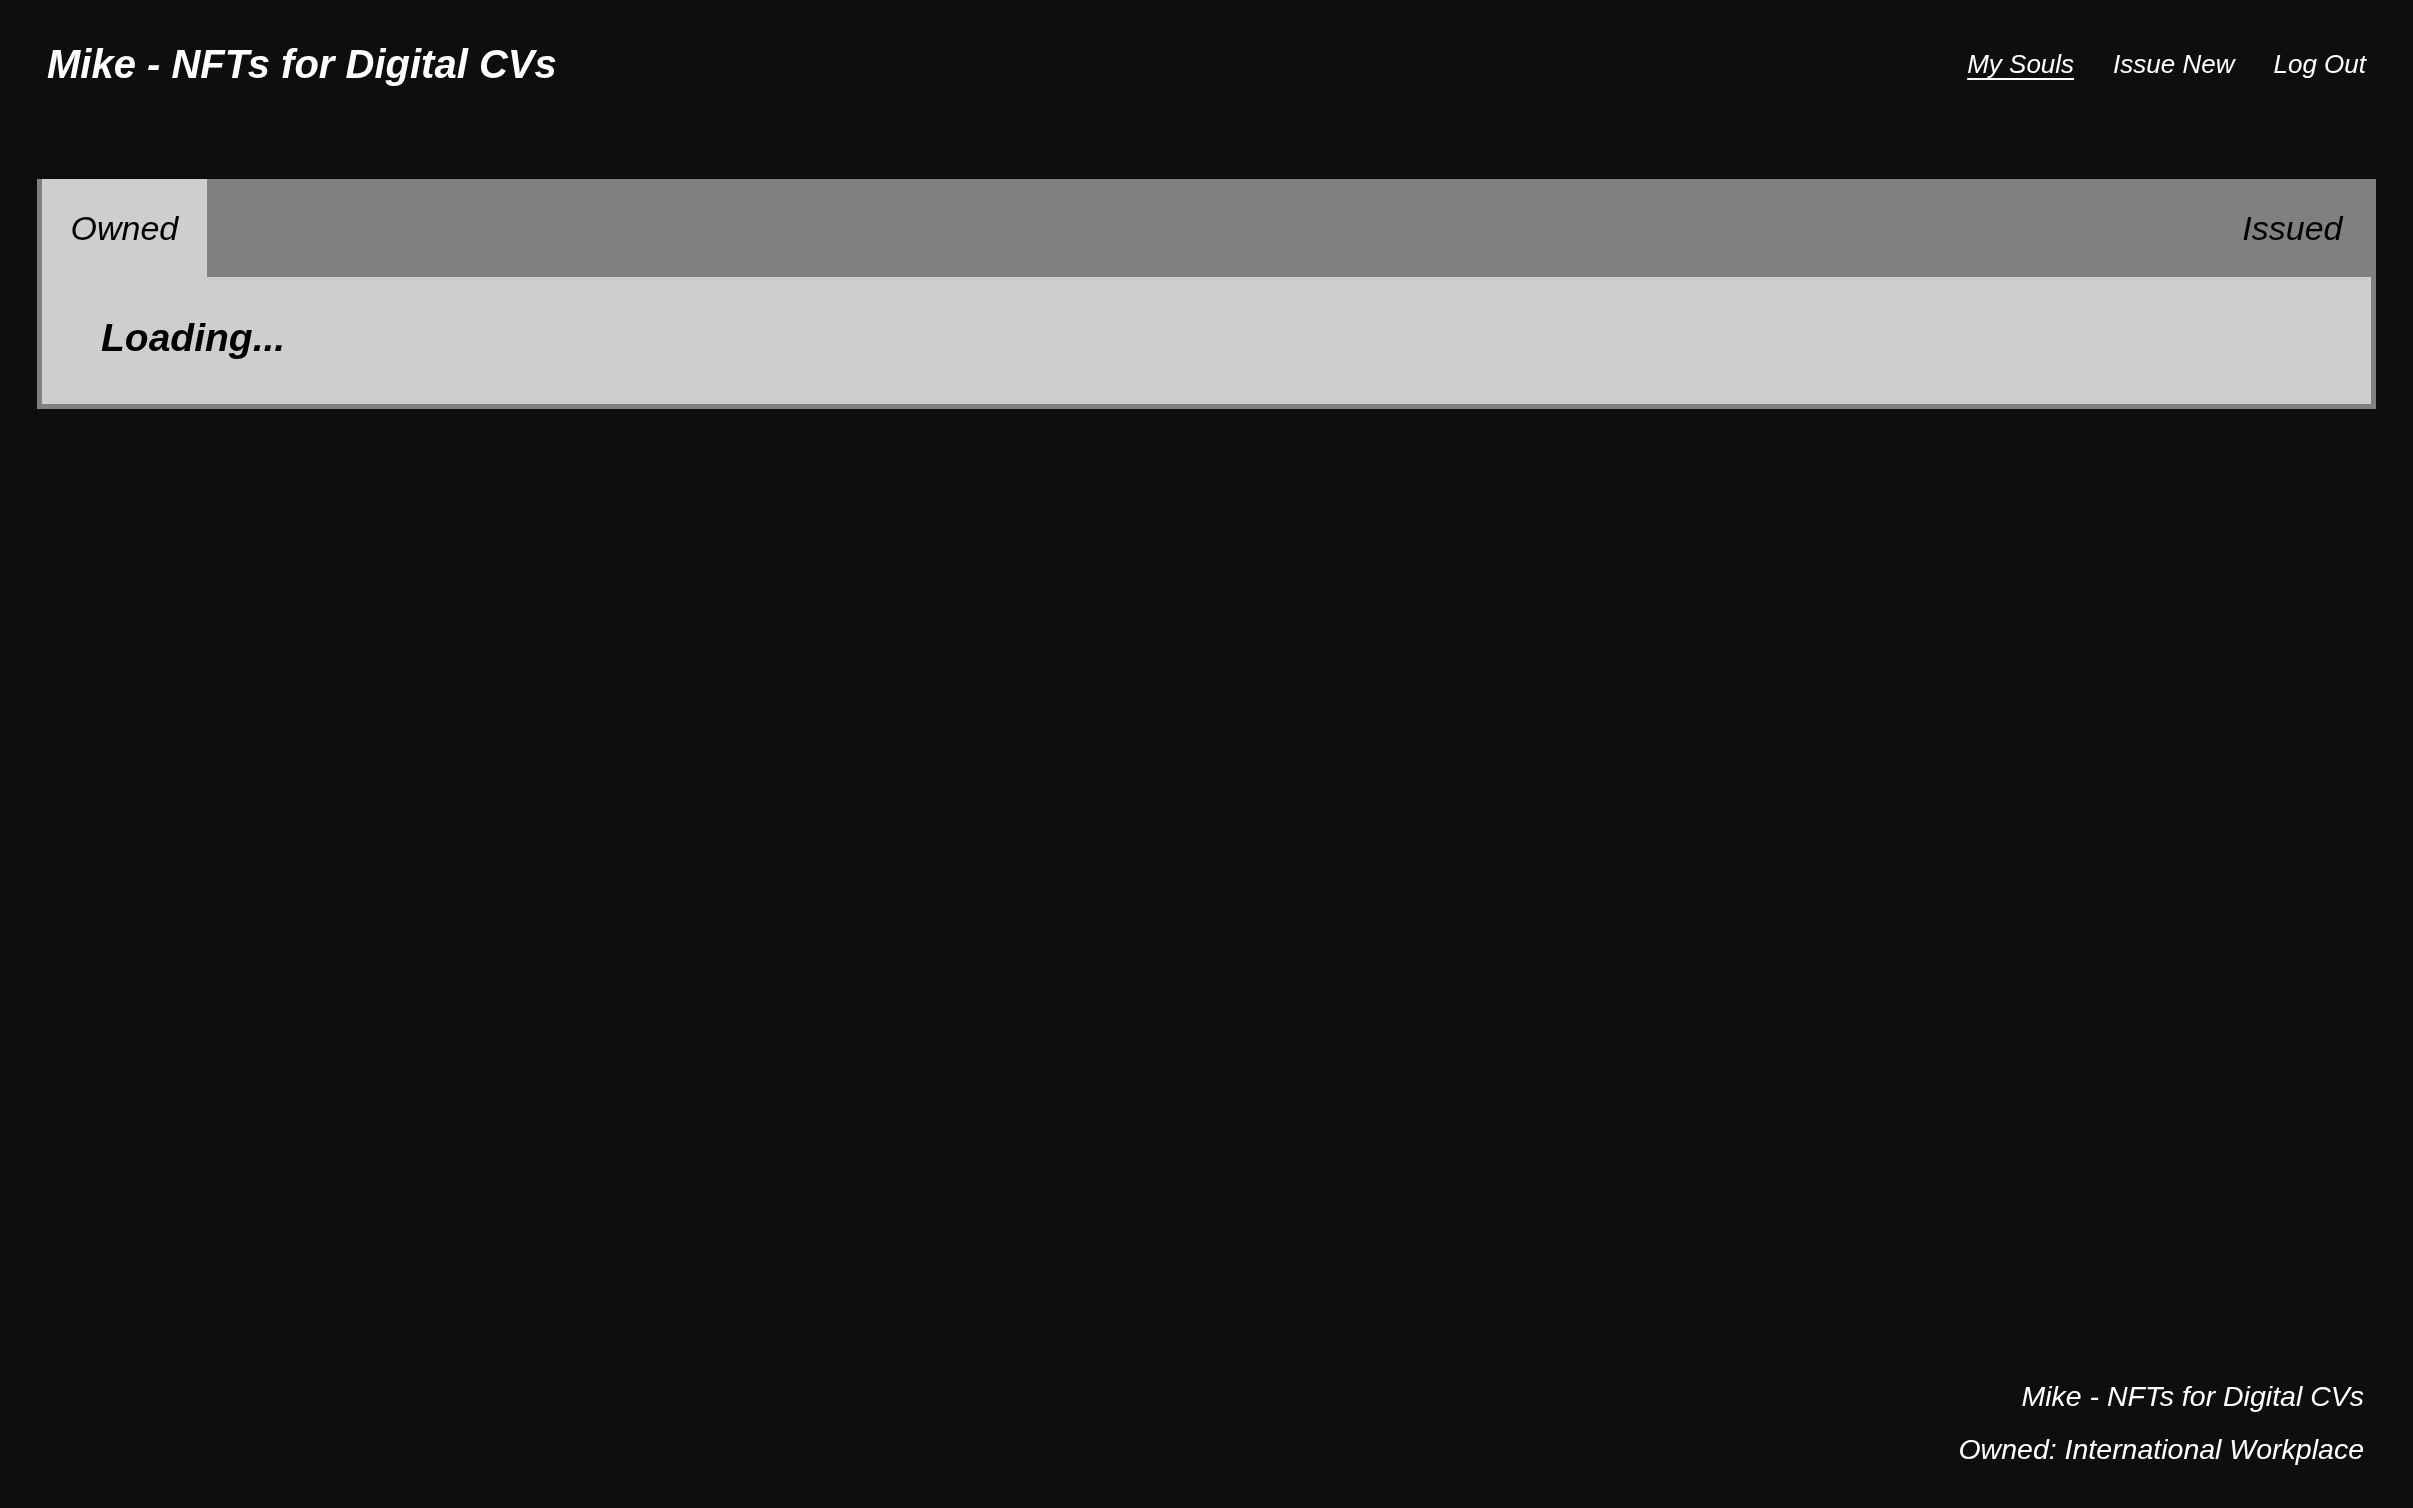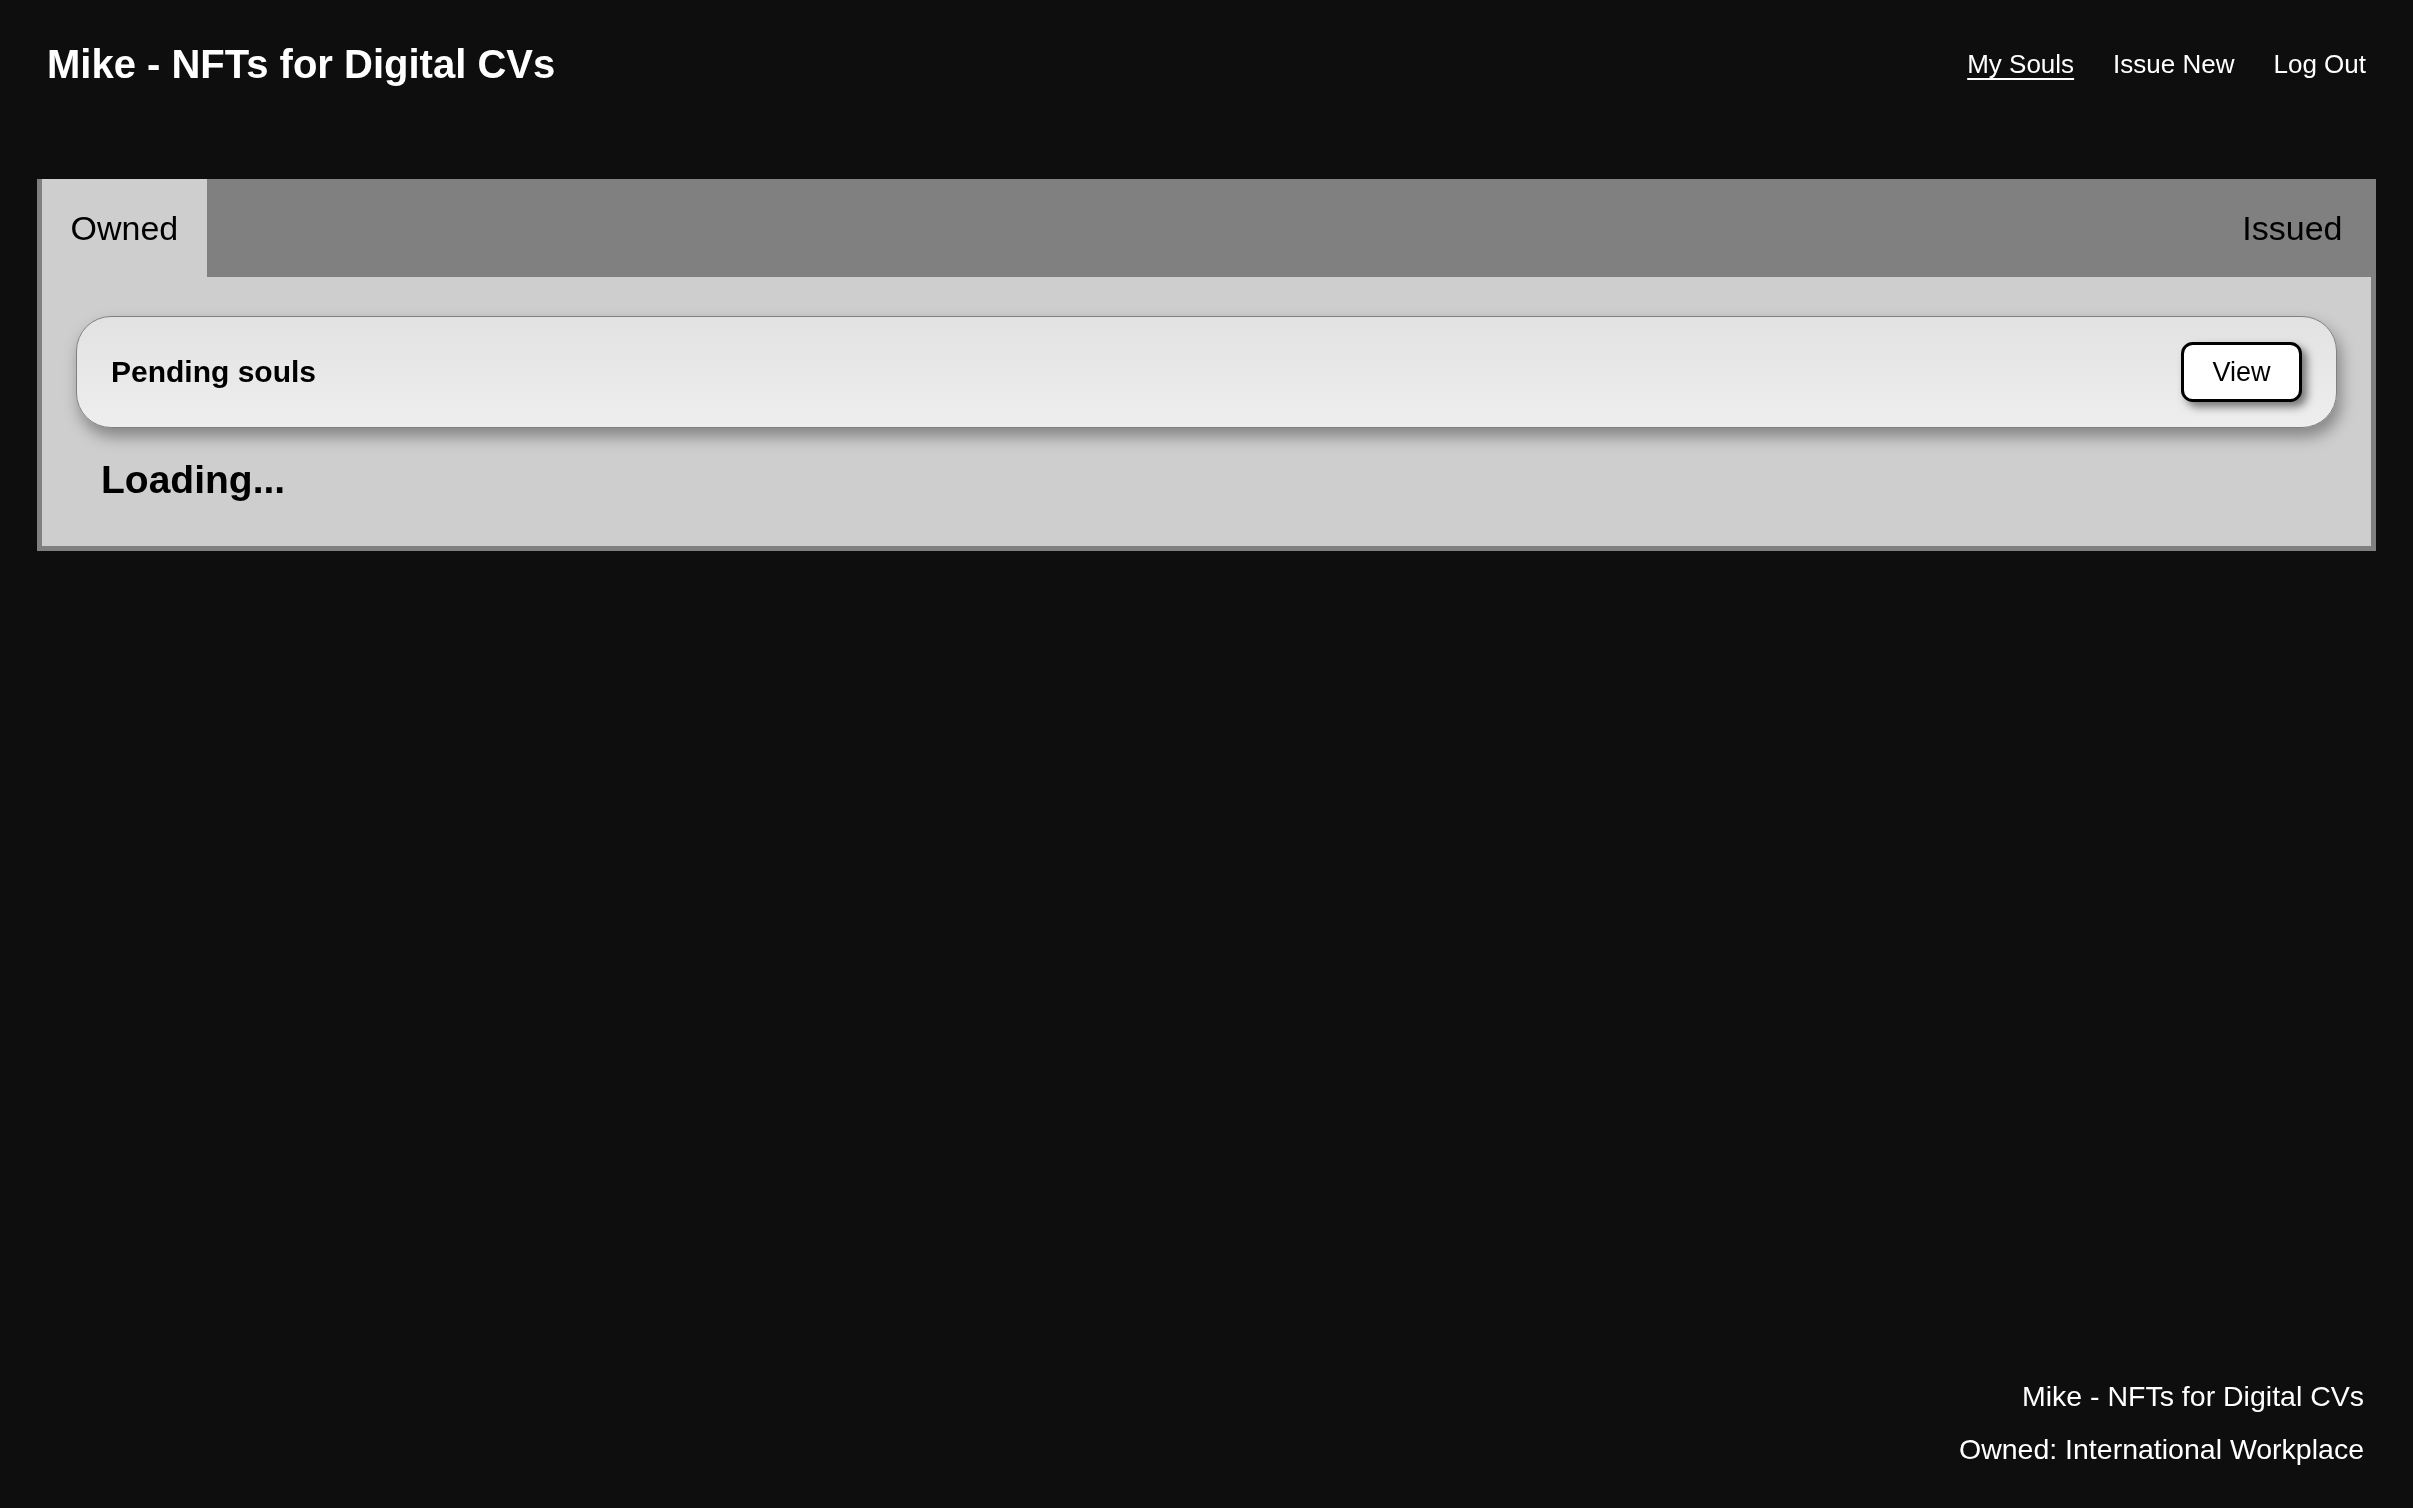--- a/index.html
+++ b/index.html
@@ -1,18 +1,19 @@
 <!DOCTYPE html>
 <html style="font-size:13.4px"><head>
   <meta charset="utf-8">
   <style>
     * {
       margin: 0;
       padding: 0;
       box-sizing: border-box;
+      font-style: italic;
     }
     body {
       width: 2413px;
       height: 1508px;
       background-color: #0e0e0e;
       font-family: "Trebuchet MS", "Lucida Sans Unicode", "Lucida Grande", "Lucida Sans", Arial, sans-serif;
       color: #ffffff;
       position: relative;
       overflow: hidden;
     }
@@ -128,24 +129,20 @@
     <span class="nav-link">Log Out</span>
   </div>
 </div>
 
 <div class="main-panel">
   <div class="tabs-row">
     <div class="tab selected">Owned</div>
     <div class="tab">Issued</div>
   </div>
   <div class="panel-body">
-    <div class="card">
-      <div class="card-title">Pending souls</div>
-      <button class="view-button">View</button>
-    </div>
     <div class="loading-text">Loading...</div>
   </div>
 </div>
 
 <div class="footer">
   <div class="footer-line">Mike - NFTs for Digital CVs</div>
   <div class="footer-line">Owned: International Workplace</div>
 </div>
 
 

